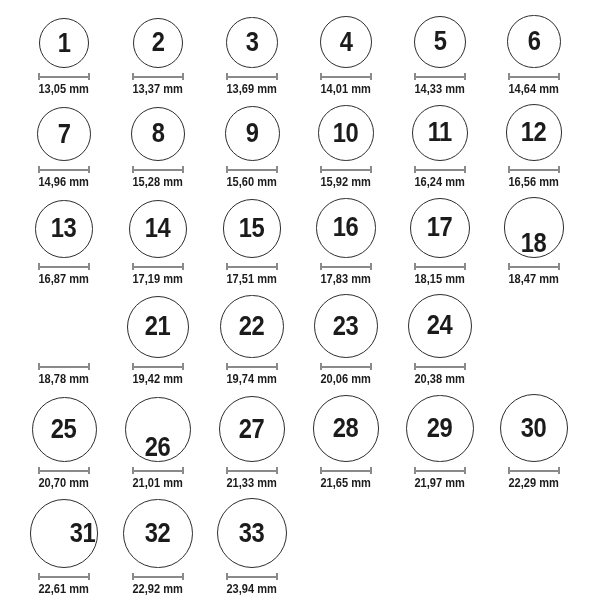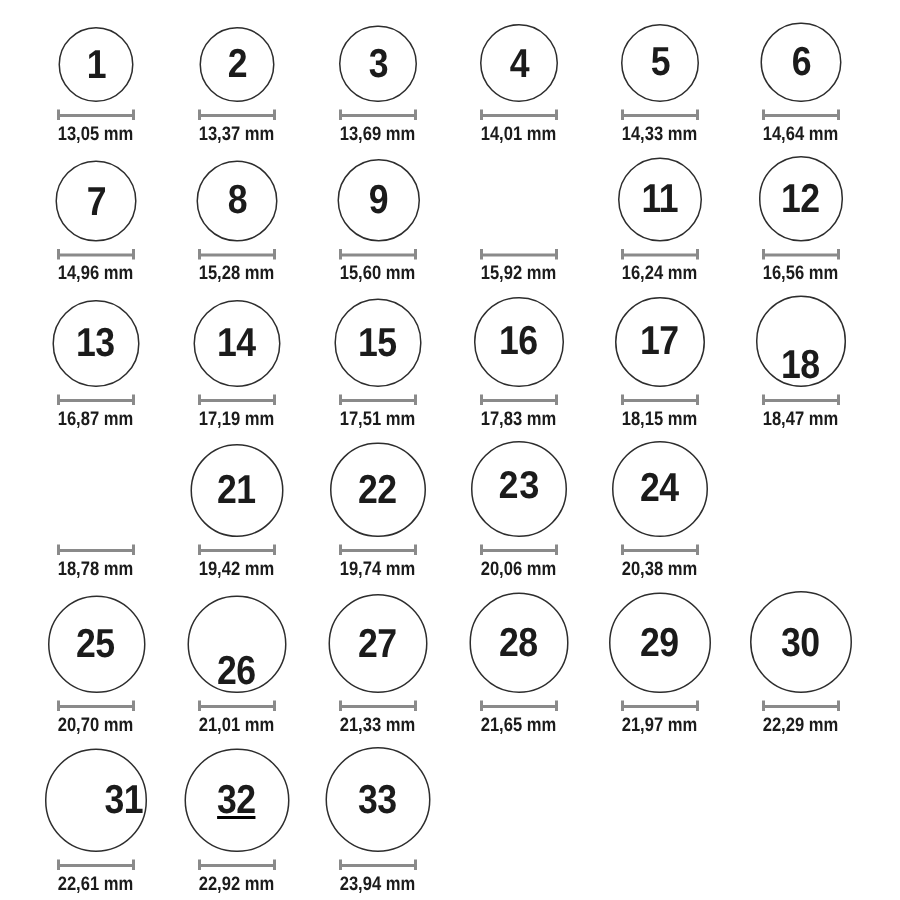--- a/index.html
+++ b/index.html
@@ -137,20 +137,23 @@
         <div class="label">15,28 mm</div>
       </div>
       <div class="cell">
         <div class="circle" style="width: 55px; height: 55px;">
           <span class="num">9</span>
         </div>
         <div class="dim"></div>
         <div class="label">15,60 mm</div>
       </div>
       <div class="cell">
+        <div class="circle" style="width: 55.625px; height: 55.625px;">
+          <span class="num">10</span>
+        </div>
         <div class="dim"></div>
         <div class="label">15,92 mm</div>
       </div>
       <div class="cell">
         <div class="circle" style="width: 56.25px; height: 56.25px;">
           <span class="num">11</span>
         </div>
         <div class="dim"></div>
         <div class="label">16,24 mm</div>
       </div>
@@ -219,21 +222,21 @@
         <div class="label">19,42 mm</div>
       </div>
       <div class="cell">
         <div class="circle" style="width: 63.125px; height: 63.125px;">
           <span class="num">22</span>
         </div>
         <div class="dim"></div>
         <div class="label">19,74 mm</div>
       </div>
       <div class="cell">
-        <div class="circle" style="width: 63.75px; height: 63.75px; font-family: Liberation Mono, monospace;">
+        <div class="circle" style="width: 63.75px; height: 63.75px;">
           <span class="num">23</span>
         </div>
         <div class="dim"></div>
         <div class="label">20,06 mm</div>
       </div>
       <div class="cell">
         <div class="circle" style="width: 64.375px; height: 64.375px;">
           <span class="num">24</span>
         </div>
         <div class="dim"></div>
@@ -286,21 +289,21 @@
     </div>
     <div class="row">
       <div class="cell">
         <div class="circle" style="width: 68.75px; height: 68.75px; justify-content: flex-end;">
           <span class="num">31</span>
         </div>
         <div class="dim"></div>
         <div class="label">22,61 mm</div>
       </div>
       <div class="cell">
-        <div class="circle" style="width: 69.375px; height: 69.375px; text-decoration: underline;">
+        <div class="circle" style="width: 69.375px; height: 69.375px;">
           <span class="num">32</span>
         </div>
         <div class="dim"></div>
         <div class="label">22,92 mm</div>
       </div>
       <div class="cell">
         <div class="circle" style="width: 70px; height: 70px;">
           <span class="num">33</span>
         </div>
         <div class="dim"></div>

